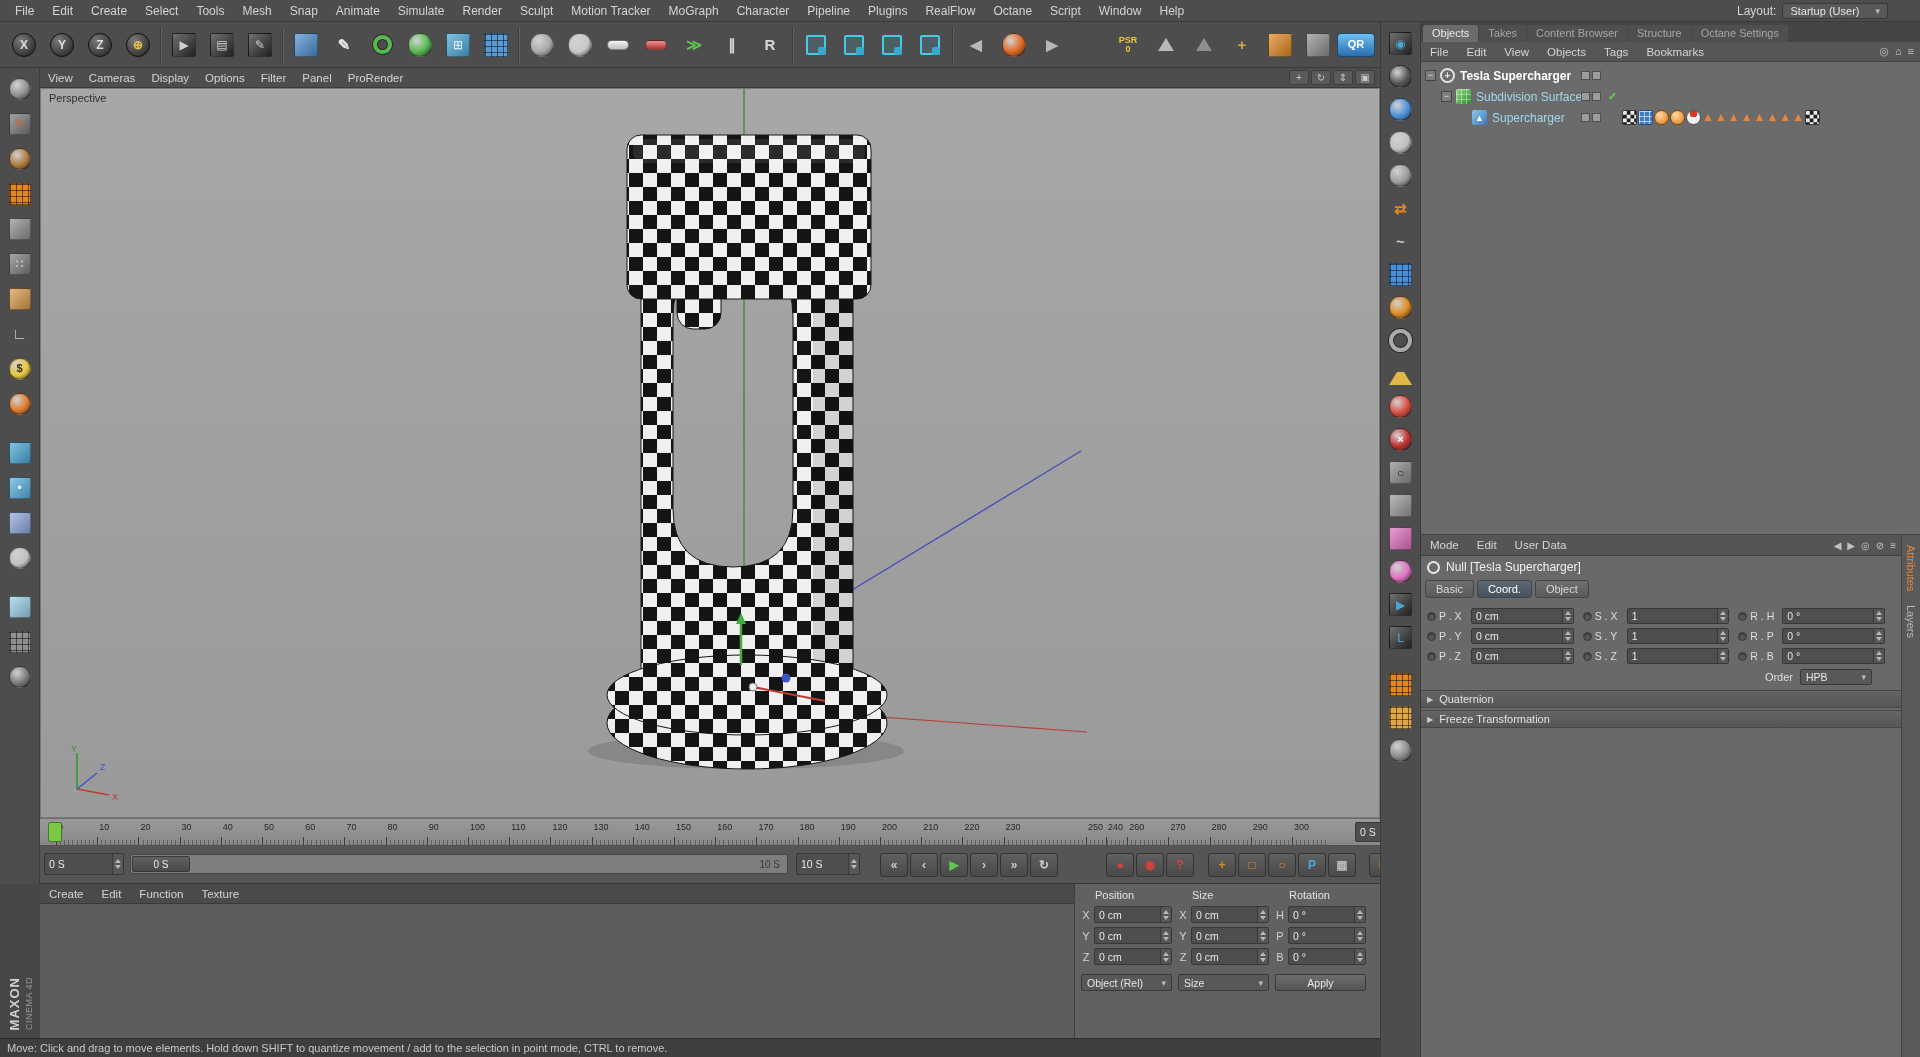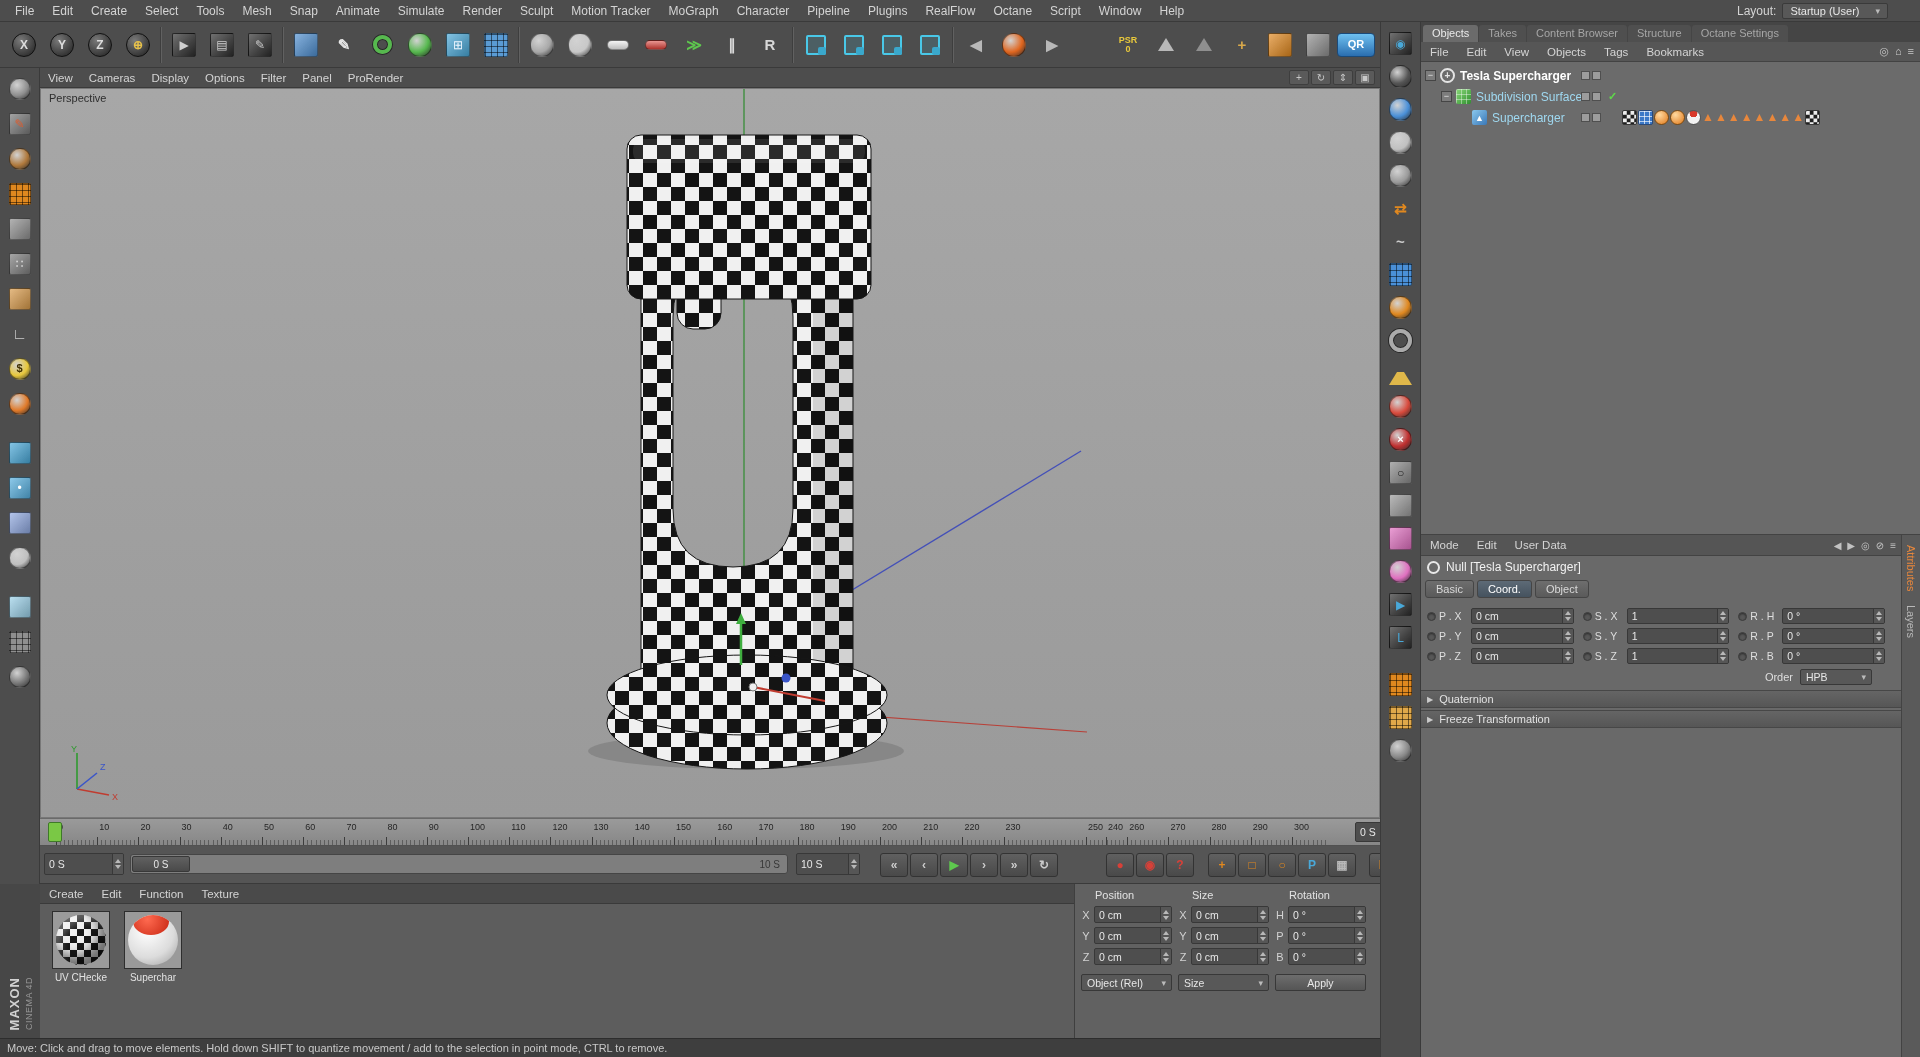--- a/index.html
+++ b/index.html
@@ -698,36 +698,20 @@
       </div>
   </div>
 
   <div class="materials">
     <div class="mat-menu">
         <div class="menu-item">Create</div>
         <div class="menu-item">Edit</div>
         <div class="menu-item">Function</div>
         <div class="menu-item">Texture</div>
       </div>
-    <div class="mat-items">
-        <div class="mat-item">
-          <div class="thumb">
-            <div class="thumb-checker"></div>
-          </div>
-          <div class="mat-label">UV CHecke</div>
-        </div>
-        <div class="mat-item">
-          <div class="thumb">
-            <div class="thumb-red">
-              <i></i>
-            </div>
-          </div>
-          <div class="mat-label">Superchar</div>
-        </div>
-      </div>
   </div>
 
   <div class="coords">
     <div class="coords-grid">
         <div class="ccol">
           <div class="chead">Position</div>
           <div class="crow">
             <div class="caxis">X</div>
             <div class="field">
               <div class="val">0 cm</div>

